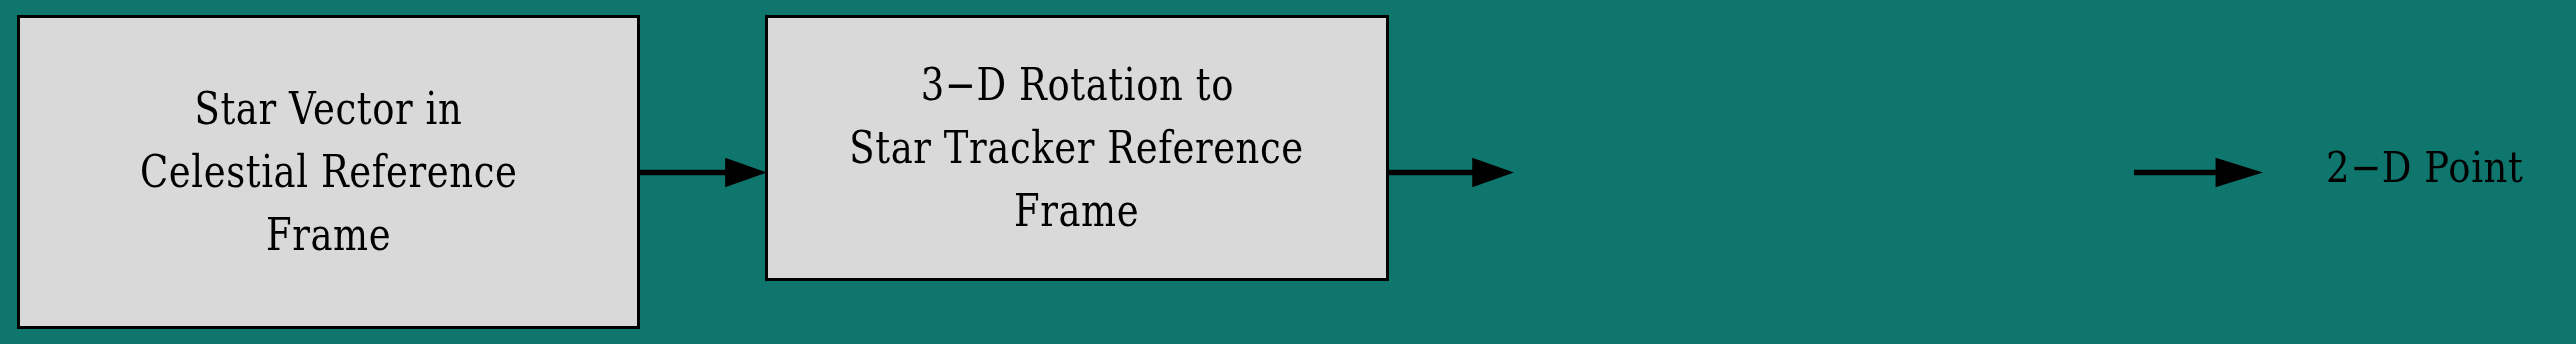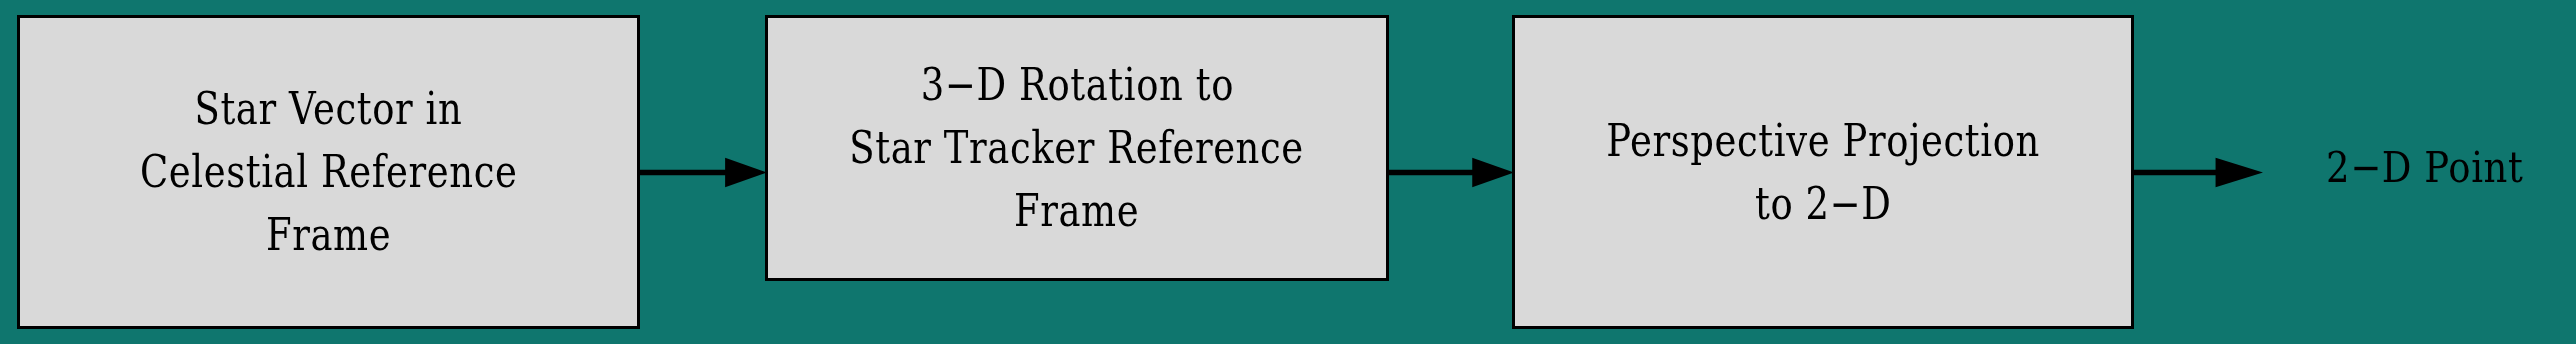--- a/index.html
+++ b/index.html
@@ -91,24 +91,20 @@
     <span class="node-label">3−D Rotation to</span>
     <span class="node-label">Star Tracker Reference</span>
     <span class="node-label">Frame</span>
   </div>
 
   <svg class="arrow" id="arrow-2" viewBox="0 0 181 44" preserveAspectRatio="none">
     <line x1="0" y1="22" x2="129" y2="22" stroke="#000000" stroke-width="8"></line>
     <polygon points="121,1 181,22 121,43" fill="#000000"></polygon>
   </svg>
 
-  <div class="node-box" id="box-3">
-    <span class="node-label">Perspective Projection</span>
-    <span class="node-label">to 2−D</span>
-  </div>
 
   <svg class="arrow" id="arrow-3" viewBox="0 0 185 44" preserveAspectRatio="none">
     <line x1="0" y1="22" x2="125" y2="22" stroke="#000000" stroke-width="8"></line>
     <polygon points="117,1 185,22 117,43" fill="#000000"></polygon>
   </svg>
 
   <div id="output-label">2−D Point</div>
 
 </div>
 

